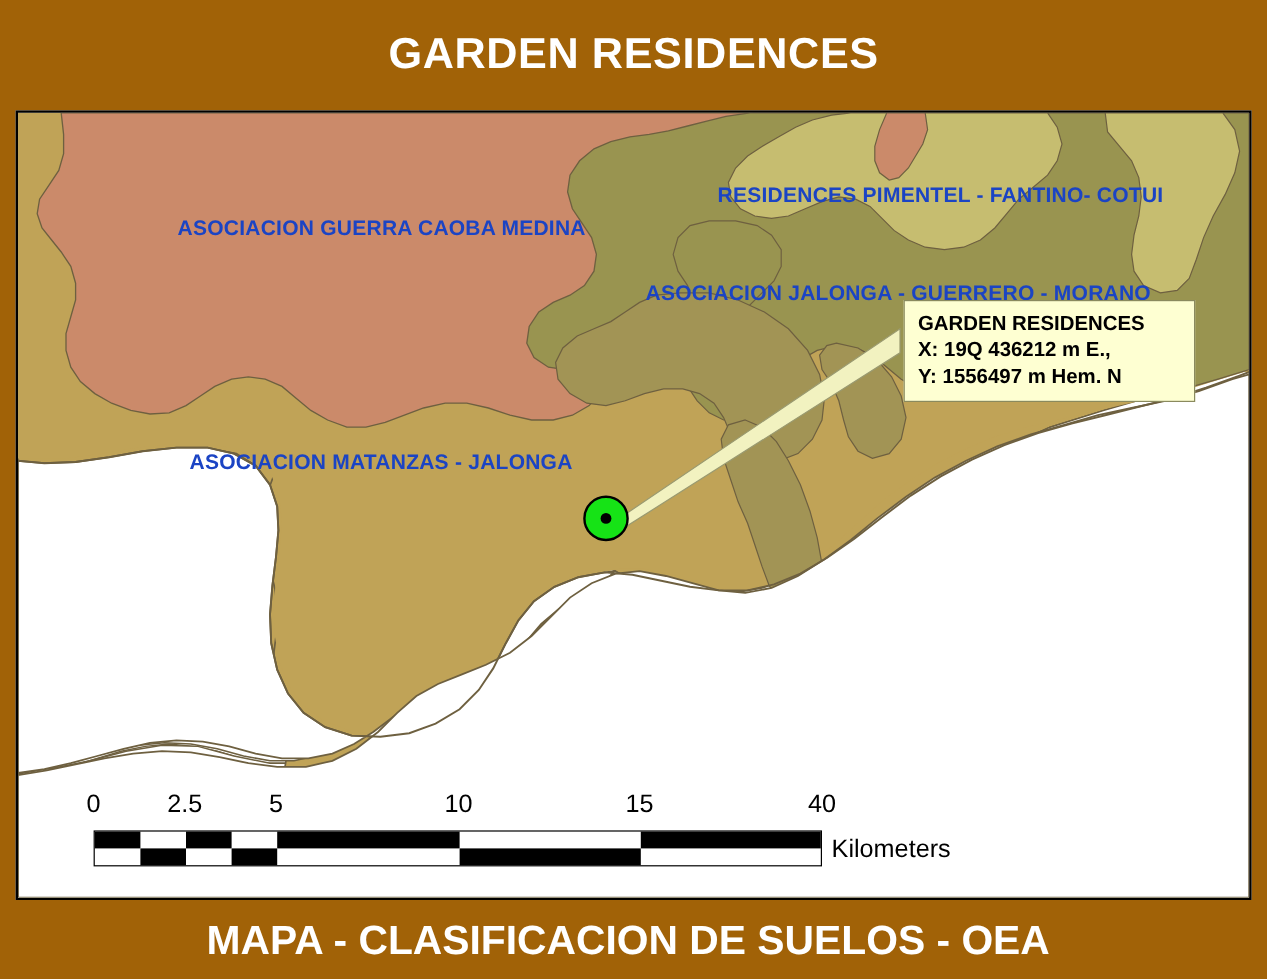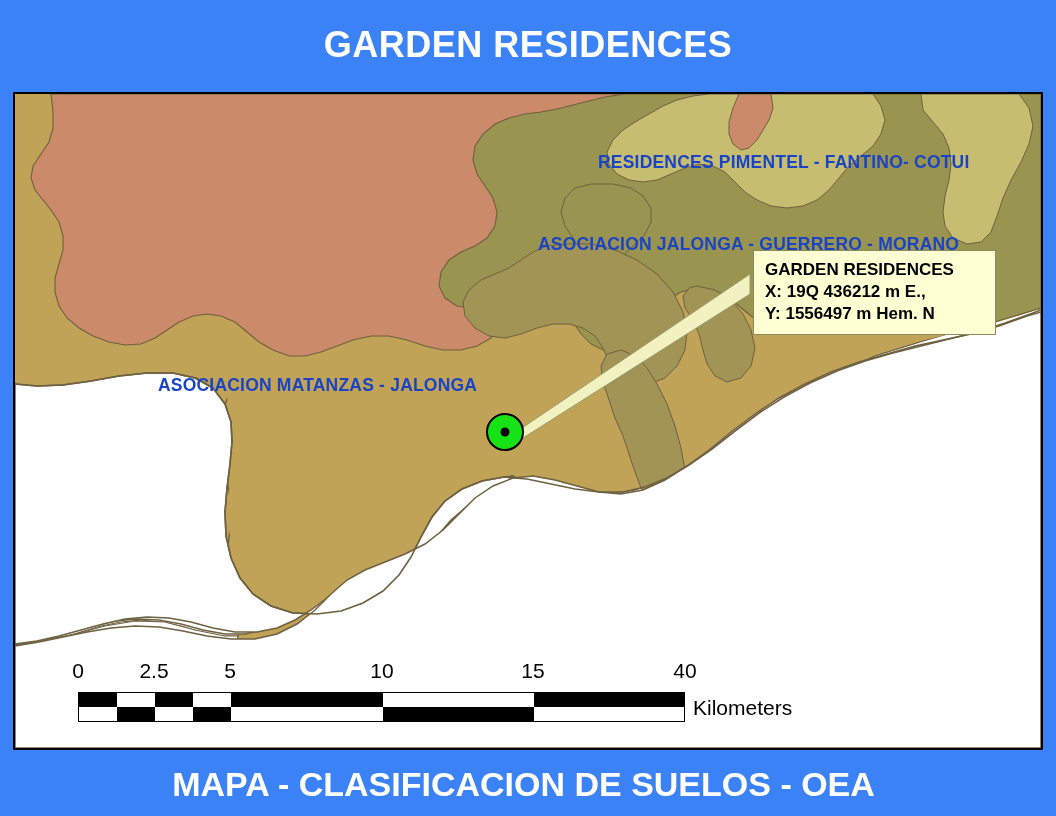--- a/index.html
+++ b/index.html
@@ -12,21 +12,21 @@
     width: 1056px;
     height: 816px;
     font-family: "Liberation Sans", sans-serif;
     overflow: hidden;
   }
 
   #page {
     position: relative;
     width: 1056px;
     height: 816px;
-    background: #3b82f6;
+    background: #a16207;
     box-sizing: border-box;
   }
 
   
   #title-banner {
     position: absolute;
     left: 0;
     top: 0;
     width: 1056px;
     height: 90px;
@@ -415,20 +415,21 @@
 
         <polygon points="504,336 735,180 735,200 508,344" fill="#f2f2c0" stroke="#9a9a70" stroke-width="1"></polygon>
 
         <g>
           <circle cx="490" cy="338" r="18" fill="#16e316" stroke="#000000" stroke-width="2"></circle>
           <circle cx="490" cy="338" r="4.5" fill="#000000"></circle>
         </g>
       </svg>
     </div>
 
+    <div class="map-label" id="label-guerra">ASOCIACION GUERRA CAOBA MEDINA</div>
 
     <div class="map-label" id="label-pimentel">RESIDENCES PIMENTEL - FANTINO- COTUI</div>
 
     <div class="map-label" id="label-jalonga-g">ASOCIACION JALONGA - GUERRERO - MORANO</div>
 
     <div class="map-label" id="label-matanzas">ASOCIACION MATANZAS - JALONGA</div>
 
     <div id="callout-box">
       <div class="callout-line">GARDEN RESIDENCES</div>
       <div class="callout-line">X: 19Q 436212 m E.,</div>

